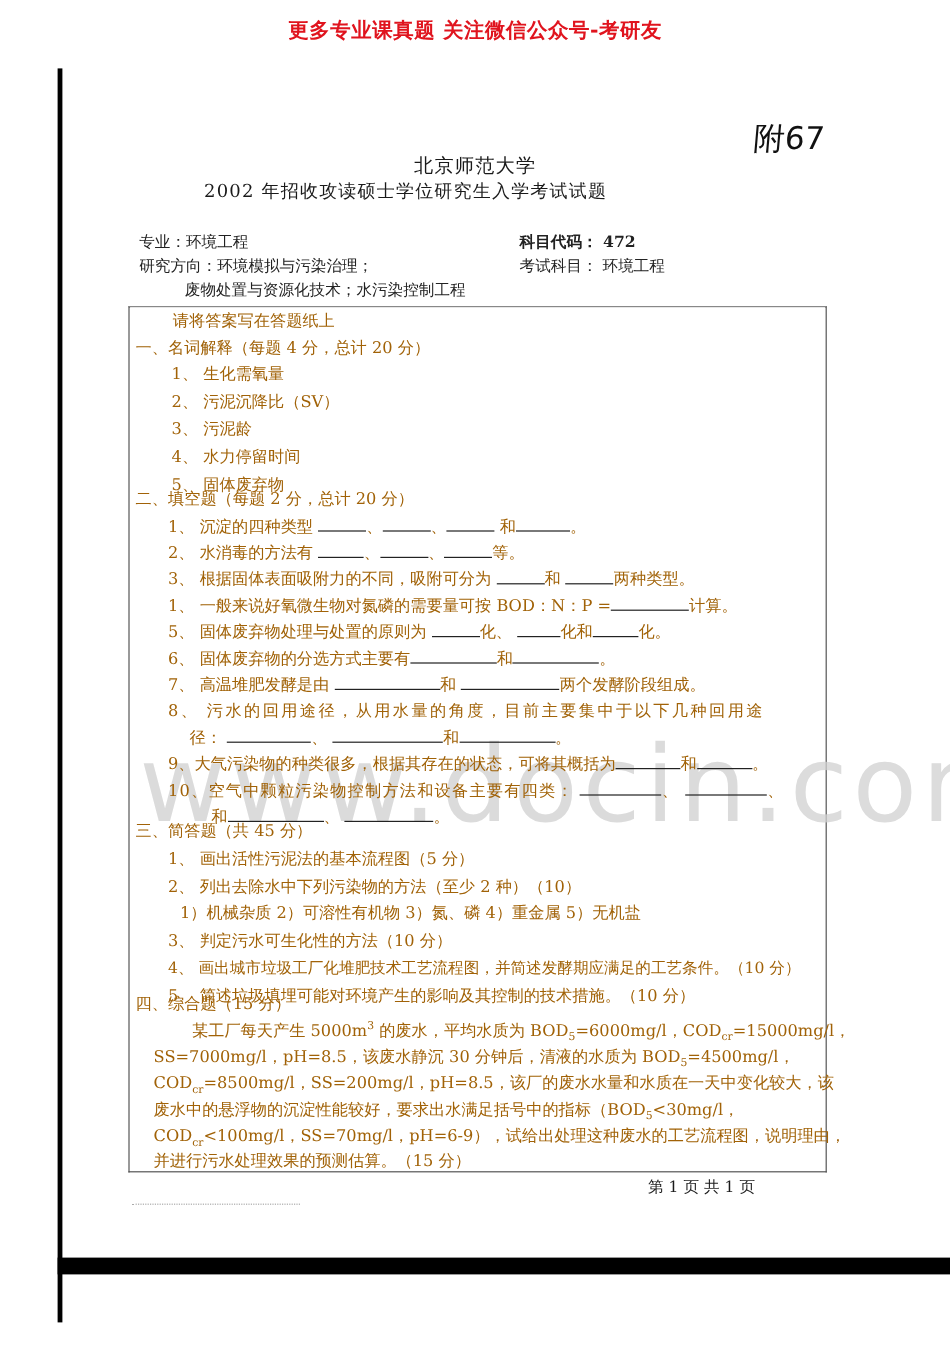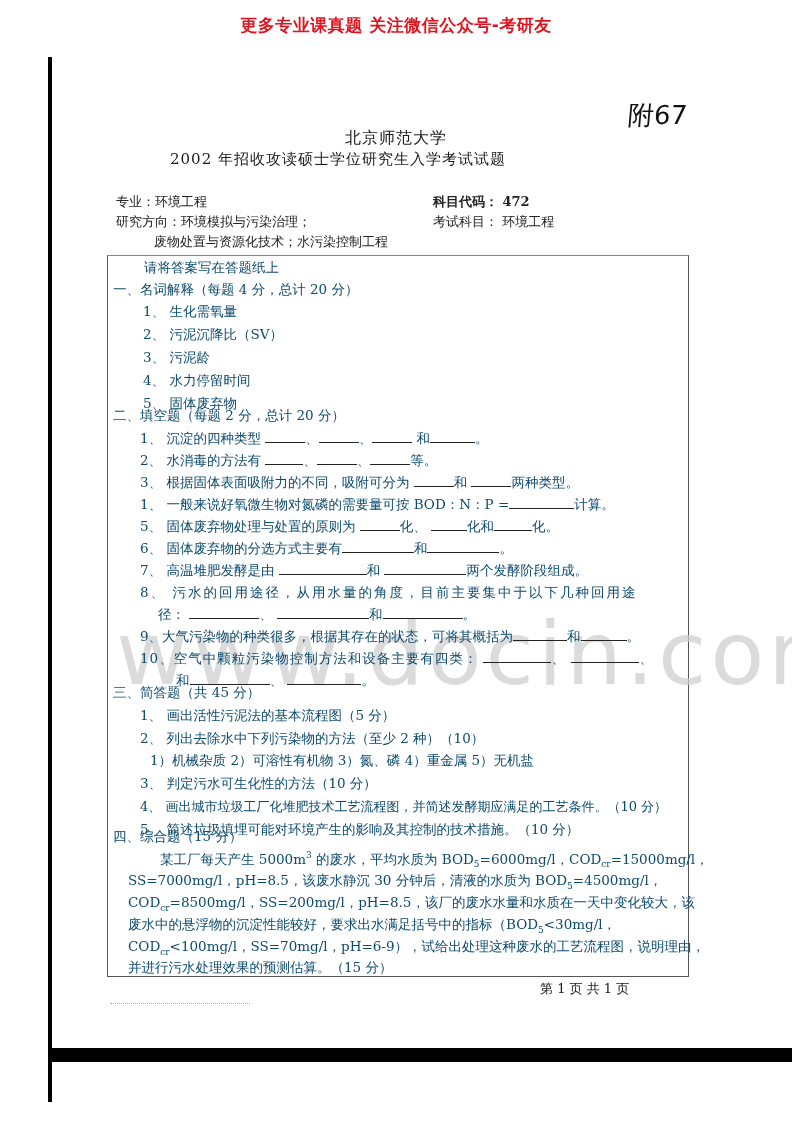--- a/index.html
+++ b/index.html
@@ -21,21 +21,21 @@
     position: absolute; left: 628px; top: 98px; font-size: 26px;
     font-family: "DejaVu Sans", sans-serif; transform: skewX(-5deg); color: #111;
   }
   .univ { position: absolute; top: 128px; left: 0; width: 792px; text-align: center; font-size: 16px; letter-spacing: 1px; }
   .exam-title { position: absolute; top: 150px; left: 0; width: 676px; text-align: center; font-size: 15px; letter-spacing: 1px; }
   .meta { position: absolute; font-size: 13px; color: #222; }
   .frame {
     position: absolute; left: 107px; top: 255px; width: 580px; height: 720px;
     border: 1px solid #555; border-top-color: #888;
   }
-  .line { position: absolute; font-size: 13.5px; white-space: nowrap; color: #0c4a6e; }
+  .line { position: absolute; font-size: 13.5px; white-space: nowrap; color: #a16207; }
   .sec { font-size: 13.5px; }
   .blank { display: inline-block; border-bottom: 1px solid #222; height: 12px; vertical-align: baseline; }
   .watermark {
     position: absolute; left: 116px; top: 602px; font-size: 88px; color: #d0d0d0;
     font-family: "DejaVu Sans", sans-serif; letter-spacing: 4px; opacity: 0.75; pointer-events: none;
   }
   .footer { position: absolute; left: 540px; top: 980px; font-size: 13px; }
   .faint { position: absolute; left: 110px; top: 1003px; width: 140px; border-top: 1px dotted #aaa; }
   sub { font-size: 9px; }
   sup { font-size: 9px; }

